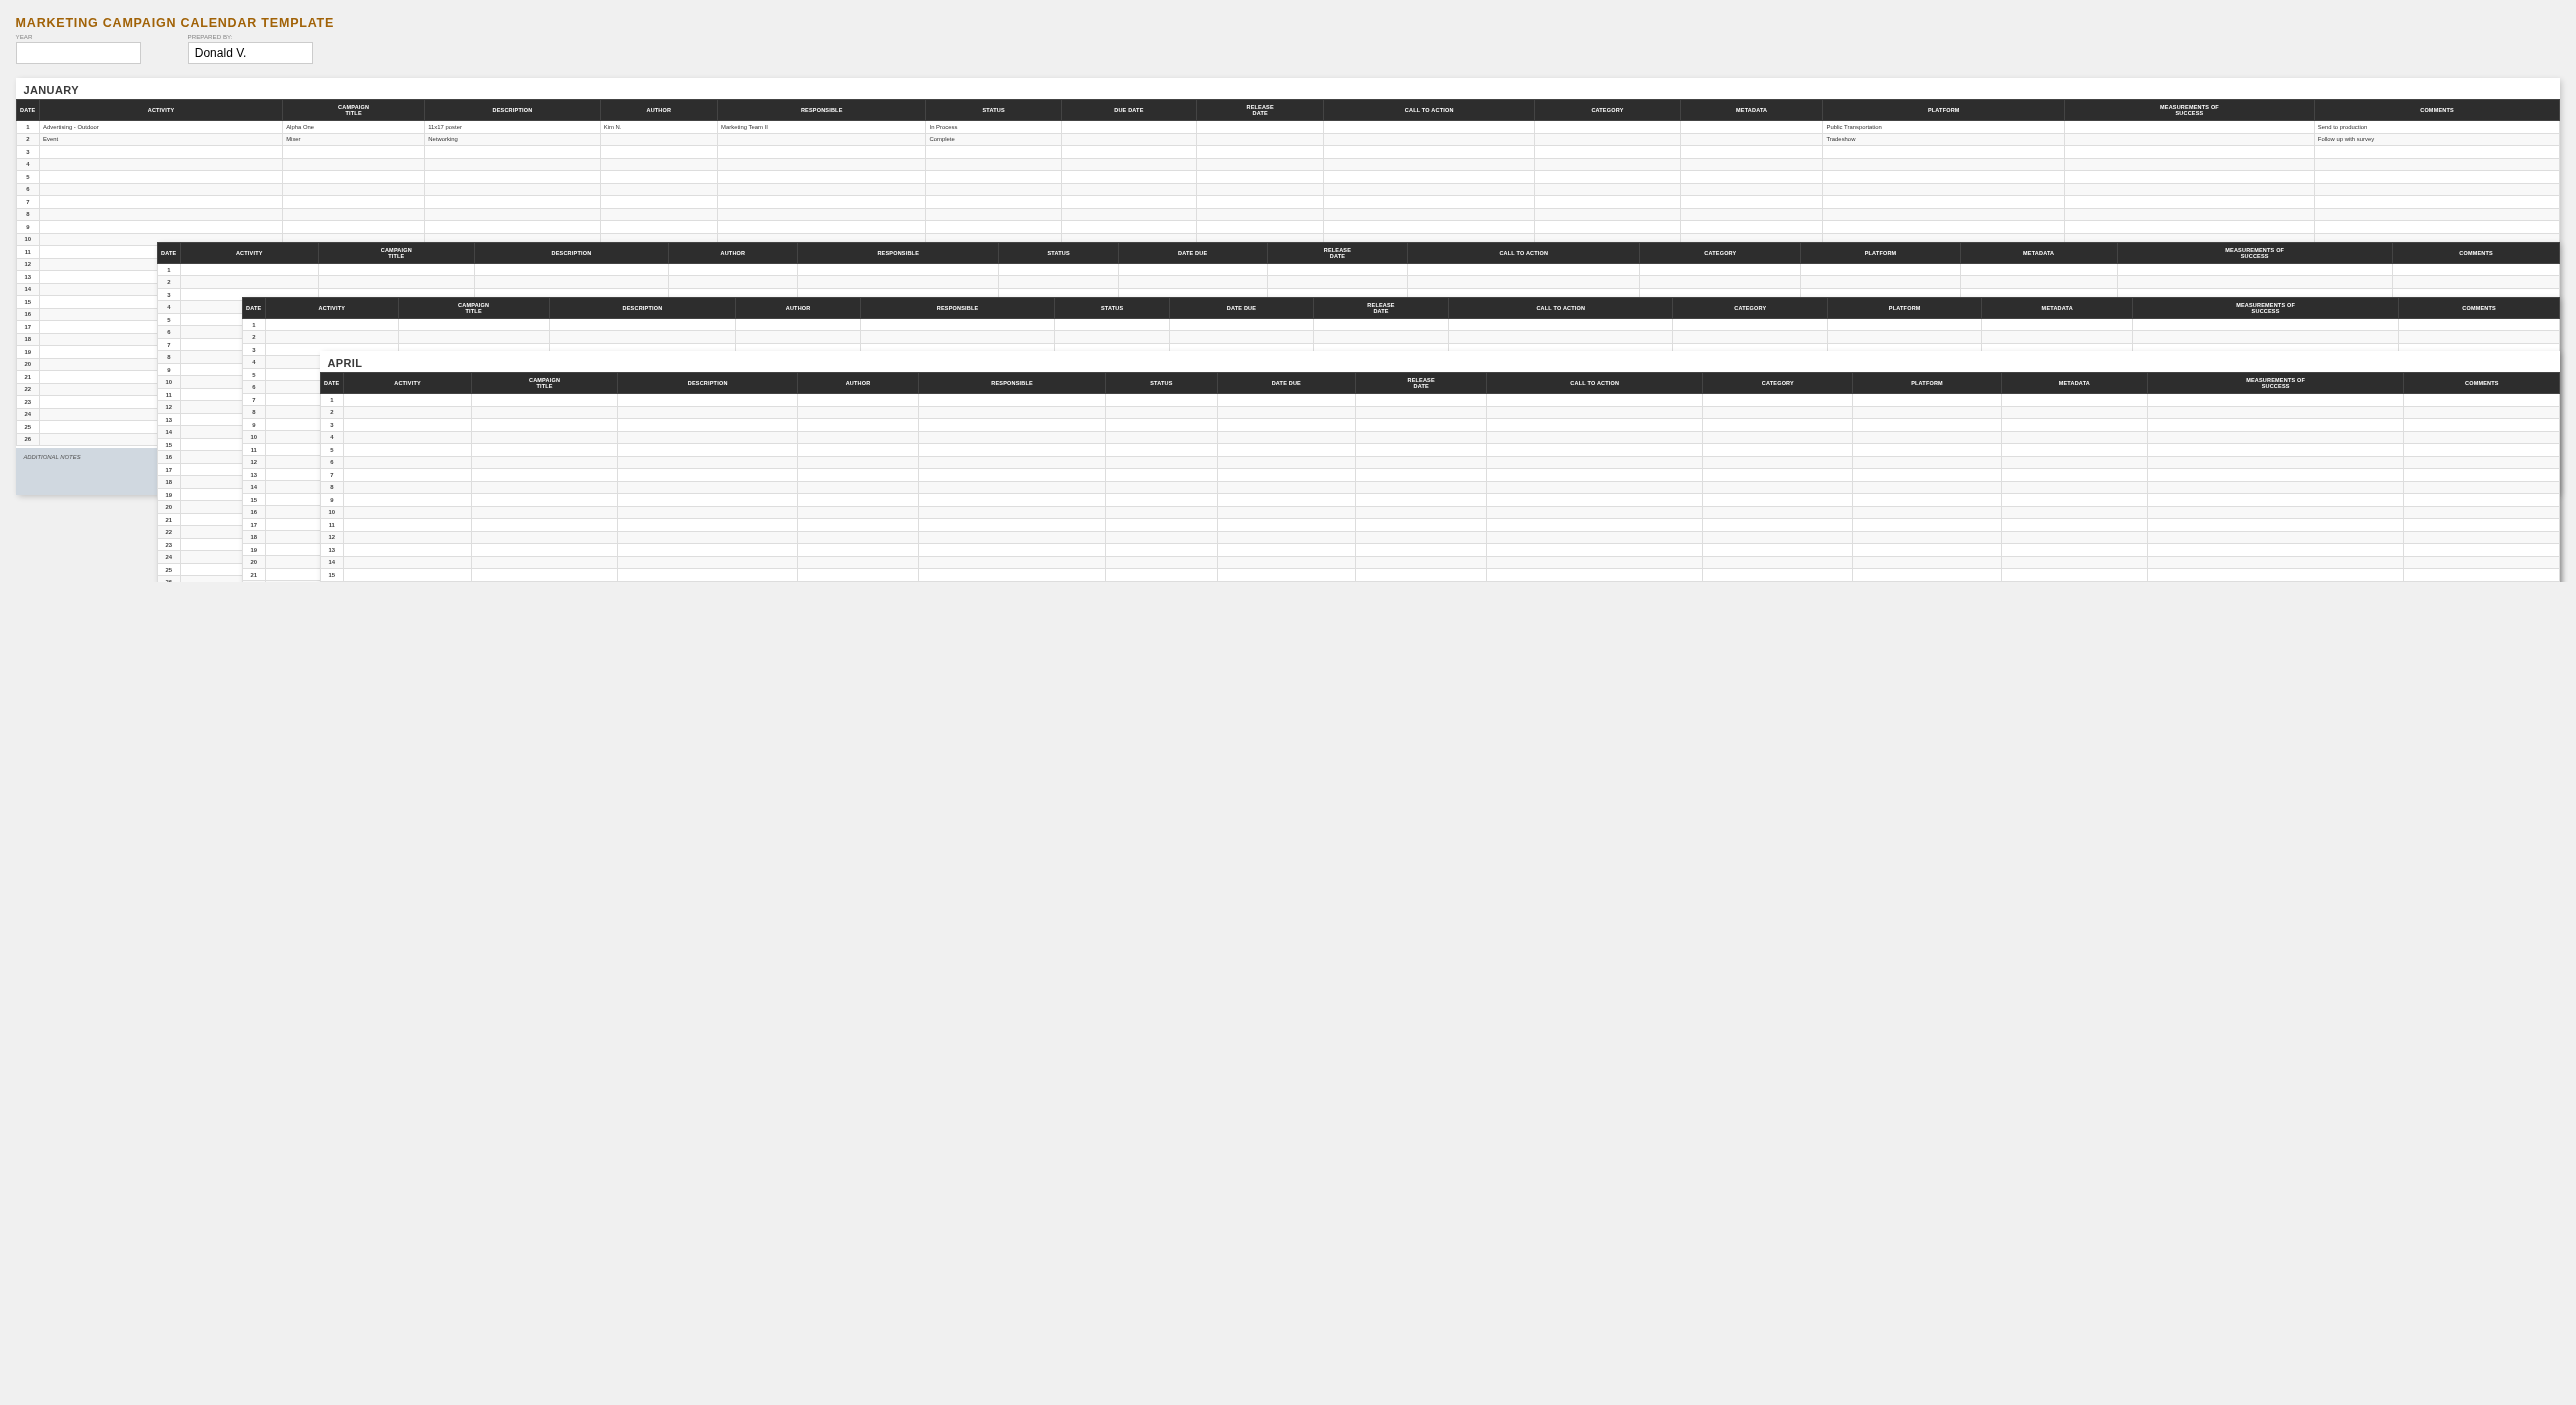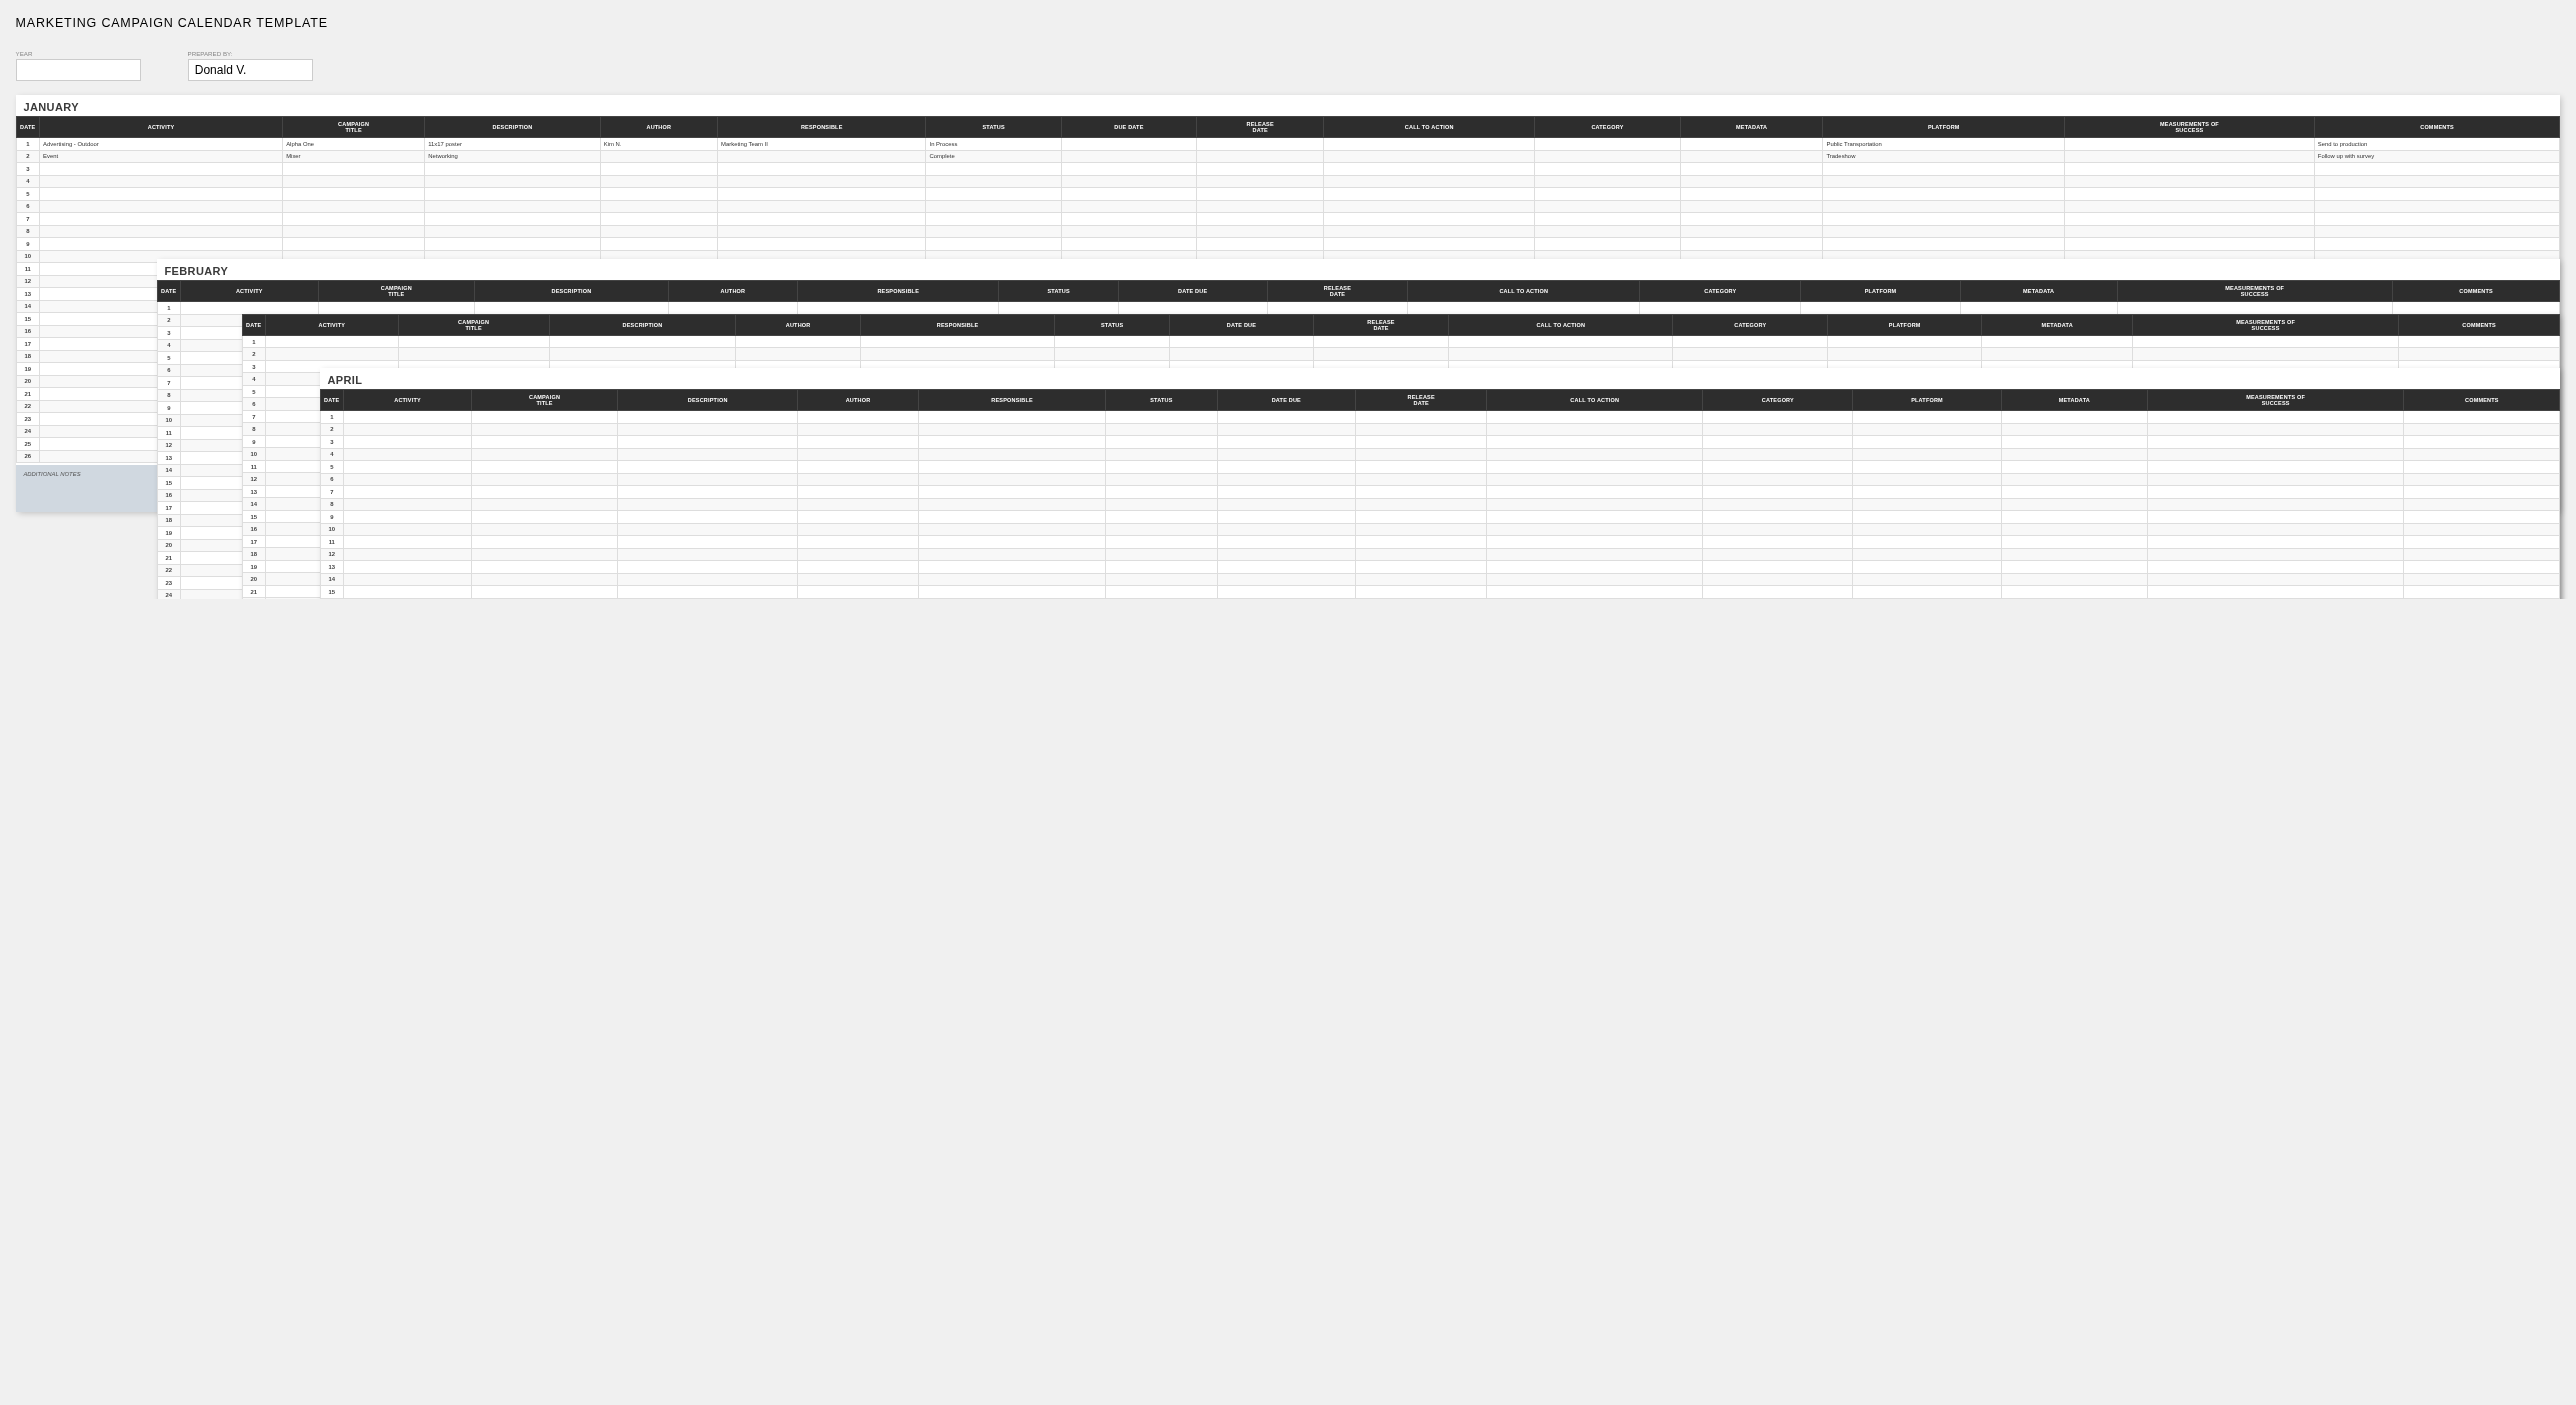--- a/index.html
+++ b/index.html
@@ -5,23 +5,23 @@
     * { box-sizing: border-box; margin: 0; padding: 0; }
     body {
       font-family: Arial, sans-serif;
       background: #f0f0f0;
       font-size: 7px;
       color: #333;
       padding: 15.6px;
     }
     .page-title {
       font-size: 12.5px;
-      font-weight: normal;
-      color: #000000;
-      margin-bottom: 20px;
+      font-weight: bold;
+      color: #a16207;
+      margin-bottom: 3px;
       letter-spacing: 0.8px;
     }
     .meta-section {
       display: flex;
       gap: 47px;
       margin-bottom: 14px;
     }
     .meta-field label {
       font-size: 6.2px;
       color: #888;
@@ -610,21 +610,20 @@
             <td></td>
             <td></td>
             <td></td>
           </tr>
         </tbody>
     </table>
     <div class="notes-section">ADDITIONAL NOTES</div>
   </div>
 
   <div class="feb-sheet">
-    <div class="month-title">FEBRUARY</div>
     <table class="cal-table">
       <thead>
         <tr>
           <th>DATE</th>
           <th>ACTIVITY</th>
           <th>CAMPAIGN<br>TITLE</th>
           <th>DESCRIPTION</th>
           <th>AUTHOR</th>
           <th>RESPONSIBLE</th>
           <th>STATUS</th>

